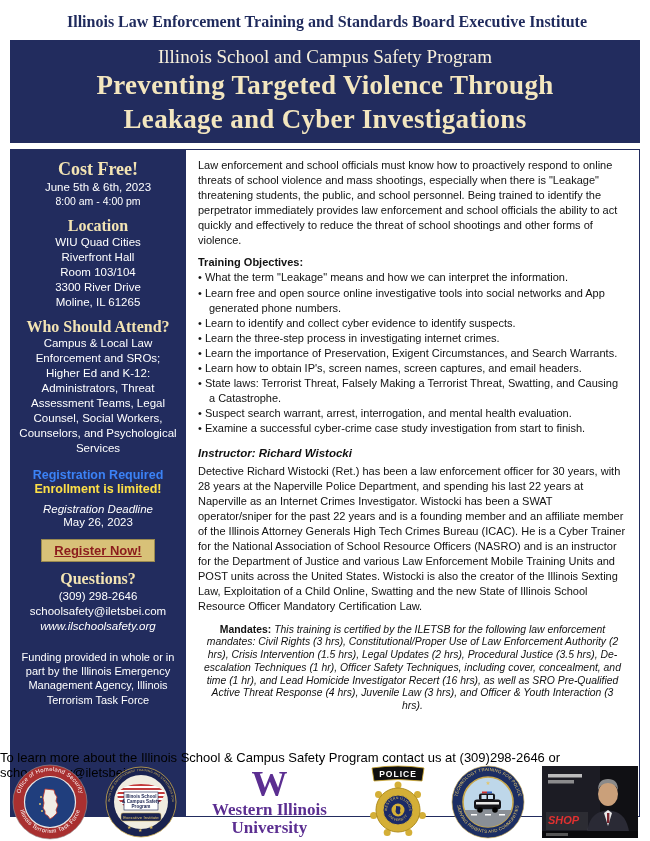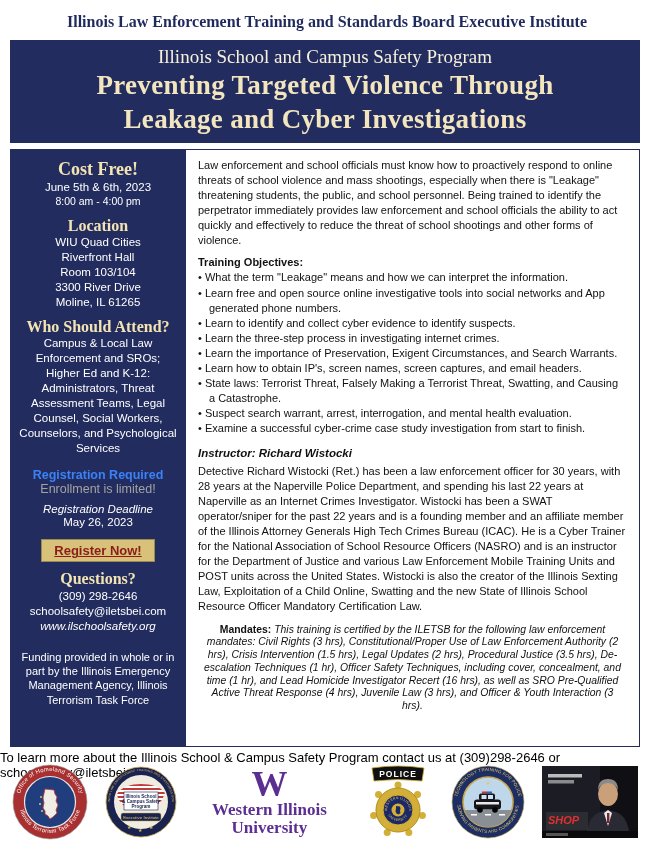--- a/index.html
+++ b/index.html
@@ -8,30 +8,30 @@
 
   .top-title{position:absolute;top:13px;left:4px;right:0;text-align:center;
     font-family:"Liberation Serif",serif;font-weight:bold;font-size:16px;color:#1f2a5c;}
 
   .banner{position:absolute;top:40px;left:10px;right:10px;height:103px;
     background:#222c5e;text-align:center;}
   .banner-program{padding-top:6px;font-family:"Liberation Serif",serif;font-size:19px;color:#f8f1dc;}
   .banner-title{font-family:"Liberation Serif",serif;font-weight:bold;font-size:27px;
     line-height:34px;color:#f3e6bf;letter-spacing:.3px;}
 
-  .body-row{position:absolute;top:149px;left:10px;right:10px;height:598px;display:flex;}
+  .body-row{position:absolute;top:149px;left:10px;right:10px;height:668px;display:flex;}
 
   .sidebar{width:176px;min-width:176px;background:#222c5e;color:#fff;text-align:center;
     padding:8px 8px;box-sizing:border-box;overflow:hidden;}
   .sb-cost{font-family:"Liberation Serif",serif;font-weight:bold;font-size:18px;color:#f3e4b3;margin-top:2px;}
   .sb-h{font-family:"Liberation Serif",serif;font-weight:bold;font-size:16px;color:#f3e4b3;margin-top:8px;line-height:1.15;}
   .sb-text{font-size:11.5px;line-height:1.3;}
   .sb-small{font-size:10.5px;line-height:1.3;}
   .sb-bold-cream{font-weight:bold;font-size:12.5px;color:#3b82f6;margin-top:12px;}
-  .sb-bold-white{font-weight:normal;font-size:12.5px;color:#a3a3a3;}
+  .sb-bold-white{font-weight:bold;font-size:12.5px;color:#fde047;}
   .sb-italic{font-style:italic;font-size:11.5px;margin-top:7px;}
   .register-btn{display:inline-block;margin-top:10px;background:#d8c178;color:#8b1c1c;
     font-weight:bold;font-size:13px;padding:3px 12px;border:1px solid #9a8a50;
     text-decoration:underline;cursor:pointer;}
   .sb-funding{font-size:11px;line-height:1.3;margin-top:16px;}
 
   .content{flex:1;background:#fff;border:1.5px solid #222c5e;border-left:none;
     padding:8px 12px;box-sizing:border-box;font-size:11px;line-height:1.37;overflow:hidden;}
   .content p{margin:0;}
   .intro{margin-bottom:7px !important;}

